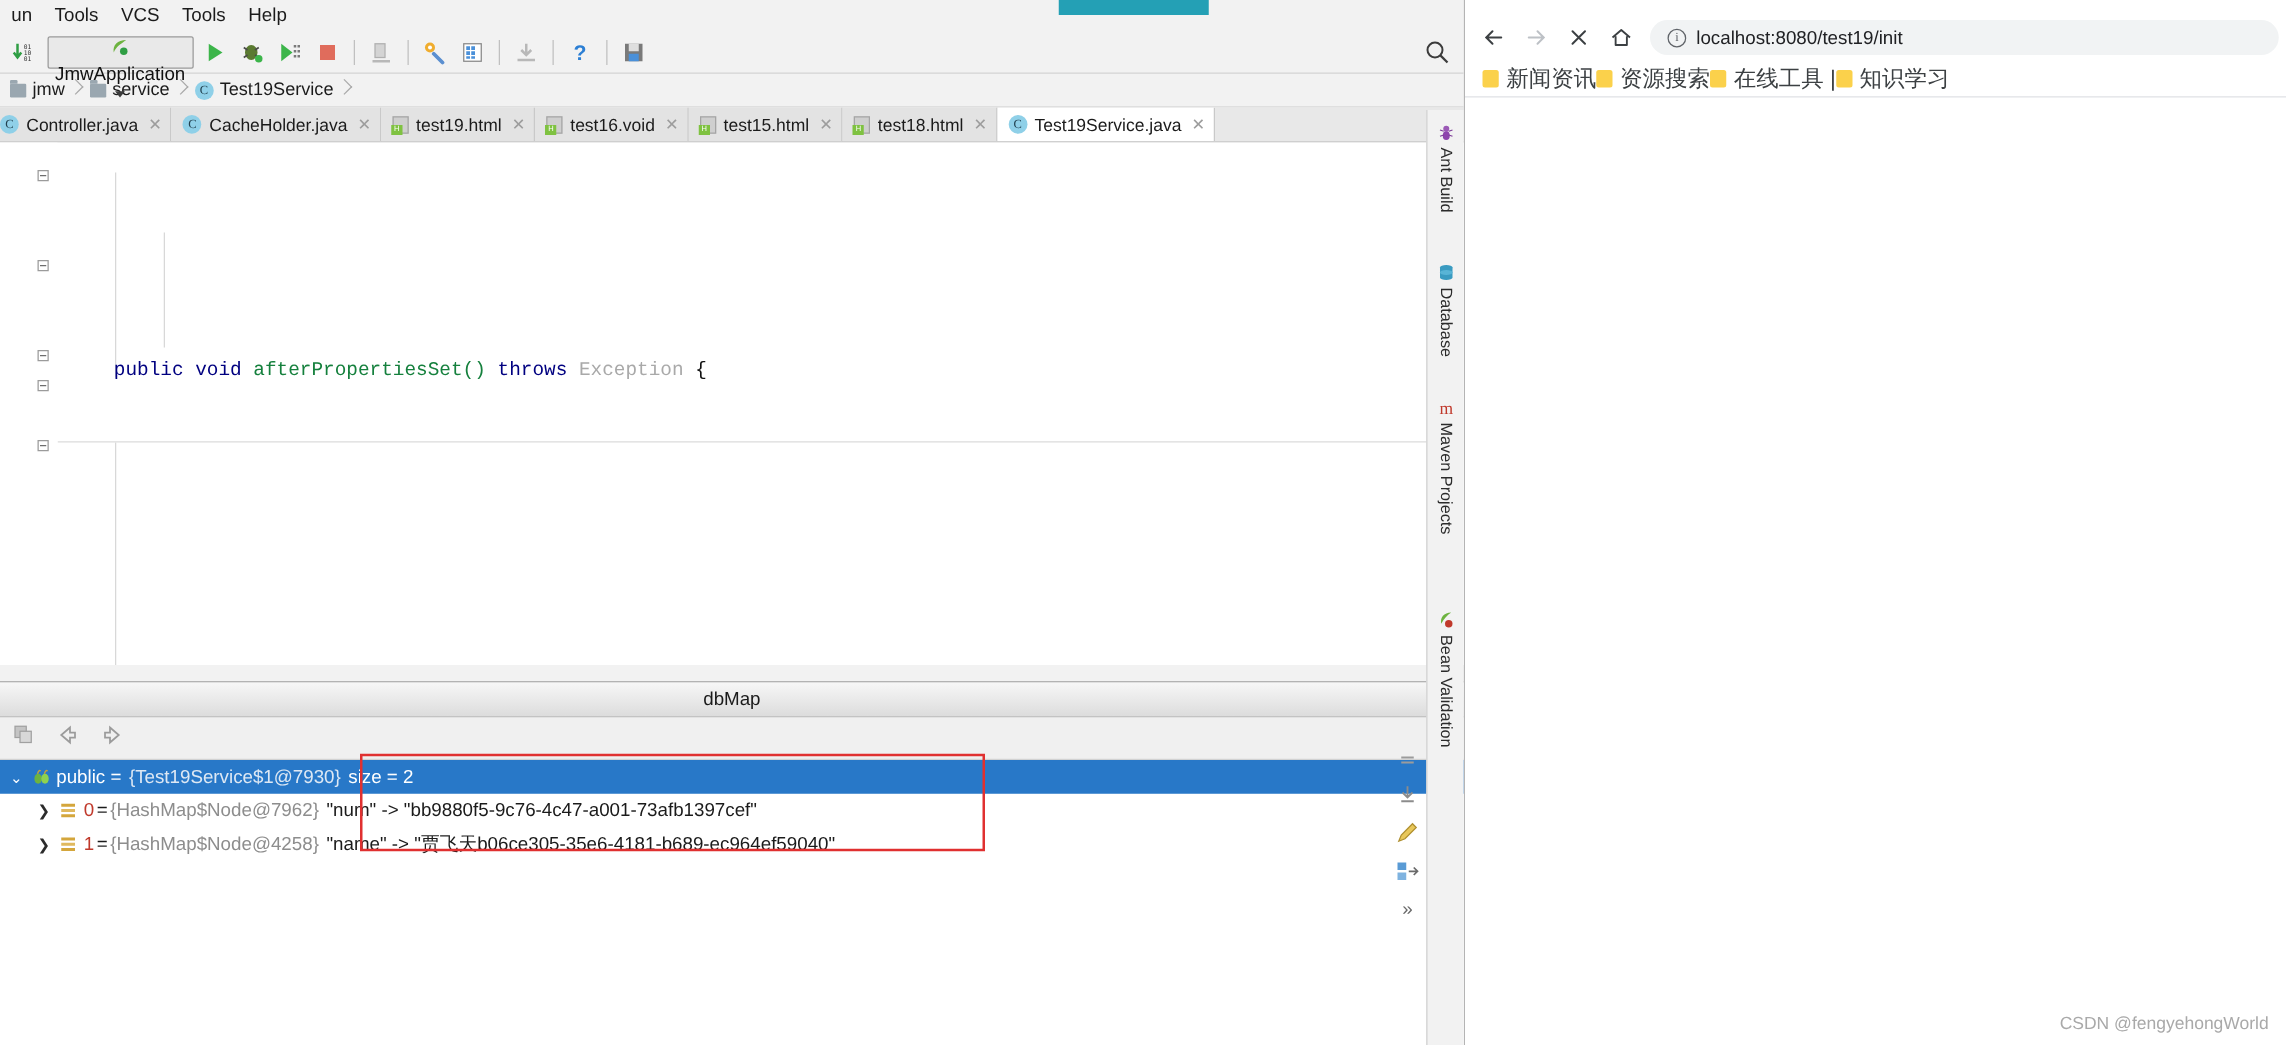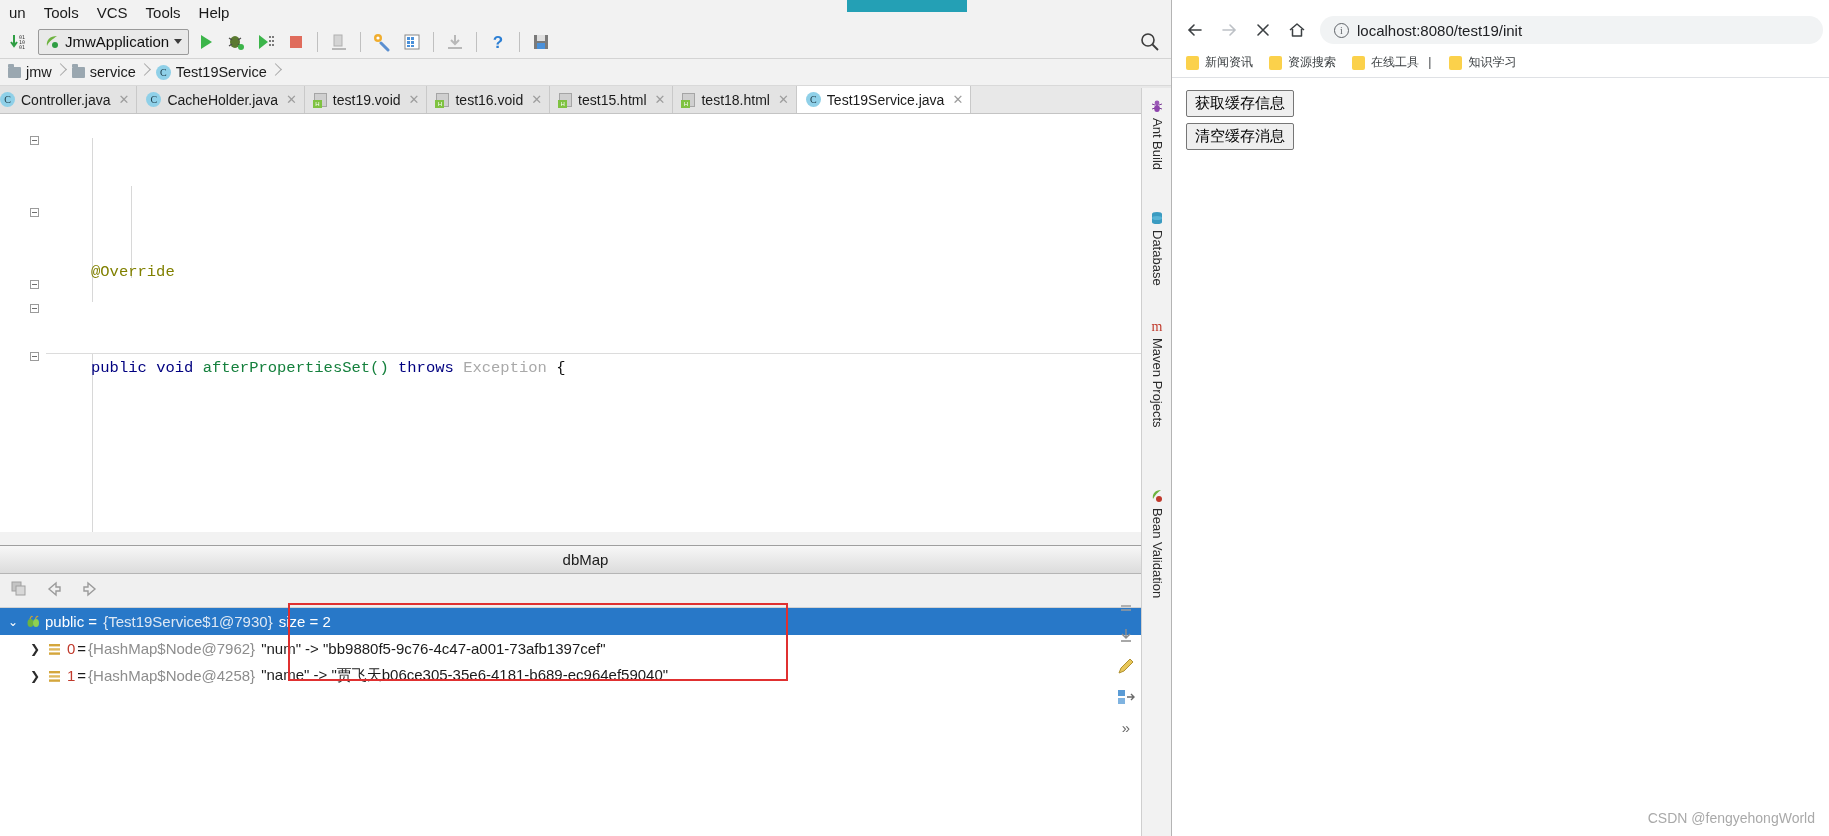--- a/index.html
+++ b/index.html
@@ -43,20 +43,21 @@
     position: relative; flex: 0 0 auto;
   }
   .tb-sep { width: 1px; height: 20px; background: #c0c0c0; margin: 0 4px; }
 
   .runconfig {
     display: flex; align-items: center; gap: 5px;
     height: 26px; padding: 0 6px 0 5px;
     border: 1px solid #9a9a9a; background: #e9e9e9;
     border-radius: 2px; font-size: 15px; color: #111;
     margin-left: 2px;
+    flex-direction: column;
   }
   .runconfig .leafico {
     width: 16px; height: 16px; position: relative;
   }
   .chev { width: 0; height: 0; border-left: 4px solid transparent;
           border-right: 4px solid transparent; border-top: 5px solid #3c3c3c; }
 
   .search-ico { position: absolute; right: 10px; top: 6px; }
 
   
@@ -250,23 +251,23 @@
     display: flex; align-items: center; gap: 8px; padding: 0 14px;
     font-size: 15px; color: #202124;
   }
   .info-ico {
     width: 15px; height: 15px; border: 1.4px solid #5f6368; border-radius: 50%;
     display:flex; align-items:center; justify-content:center;
     font-size: 10px; color:#5f6368; font-family:"Liberation Serif",serif;
     flex:0 0 auto;
   }
   .bookmarks {
-    height: 30px; display: flex; align-items: center; gap: 16px;
+    height: 30px; display: flex; align-items: center; 
     padding: 0 14px; border-bottom: 1px solid #dfe1e5;
-    font-size: 12px; color: #3c4043; font-family: Liberation Mono, monospace;
+    font-size: 18px; color: #3c4043;
   }
   .bm { display: flex; align-items: center; gap: 6px; white-space: nowrap; }
   .bm-ico { width: 13px; height: 14px; background: #fbd14b; border-radius: 2px; flex:0 0 auto; }
 
   .page-body { padding: 12px 14px; }
   .pg-btn {
     display: block; font-family: "Liberation Sans", sans-serif;
     font-size: 15px; padding: 3px 8px; margin-bottom: 6px;
     background: #efefef; border: 1px solid #767676; border-radius: 2px;
     color: #000; cursor: default;
@@ -428,21 +429,21 @@
       <div class="tab">
         <span class="cls-ico">C</span>
         <span>CacheHolder.java</span>
         <span class="x">✕</span>
       </div>
       <div class="tab">
         <span class="html-ico">
             <span class="pg"></span>
             <span class="tag">H</span>
           </span>
-        <span>test19.void</span>
+        <span>test19.html</span>
         <span class="x">✕</span>
       </div>
       <div class="tab">
         <span class="html-ico">
             <span class="pg"></span>
             <span class="tag">H</span>
           </span>
         <span>test16.void</span>
         <span class="x">✕</span>
       </div>
@@ -477,21 +478,20 @@
         <div class="foldmark" style="top:166px"></div>
         <div class="foldmark" style="top:190px"></div>
         <div class="foldmark" style="top:238px"></div>
       </div>
 
       <div class="codearea">
         <div class="indent-guide" style="left:46px;top:24px;height:164px;"></div>
         <div class="indent-guide" style="left:85px;top:72px;height:92px;"></div>
         <div class="indent-guide" style="left:46px;top:240px;height:180px;"></div>
 
-        <div class="cl"><span style="padding-left:45px"></span><span class="ann">@Override</span></div>
 
         <div class="cl"><span style="padding-left:45px"></span><span class="kw">public</span> <span class="kw">void</span> <span class="meth">afterPropertiesSet()</span> <span class="kw">throws</span> <span class="cls2">Exception</span> <span>{</span></div>
 
         <div class="cl"></div>
 
         
 
         
 
         
@@ -719,21 +719,17 @@
       <span class="bm">
         <span class="bm-ico"></span>
         <span>在线工具 |</span>
       </span>
       <span class="bm">
         <span class="bm-ico"></span>
         <span>知识学习</span>
       </span>
     </div>
 
-    <div class="page-body">
-      <button class="pg-btn">获取缓存信息</button>
-      <button class="pg-btn">清空缓存消息</button>
-    </div>
 
     <div class="watermark">CSDN @fengyehongWorld</div>
   </div>
 
 </div>
 
 </body></html>

